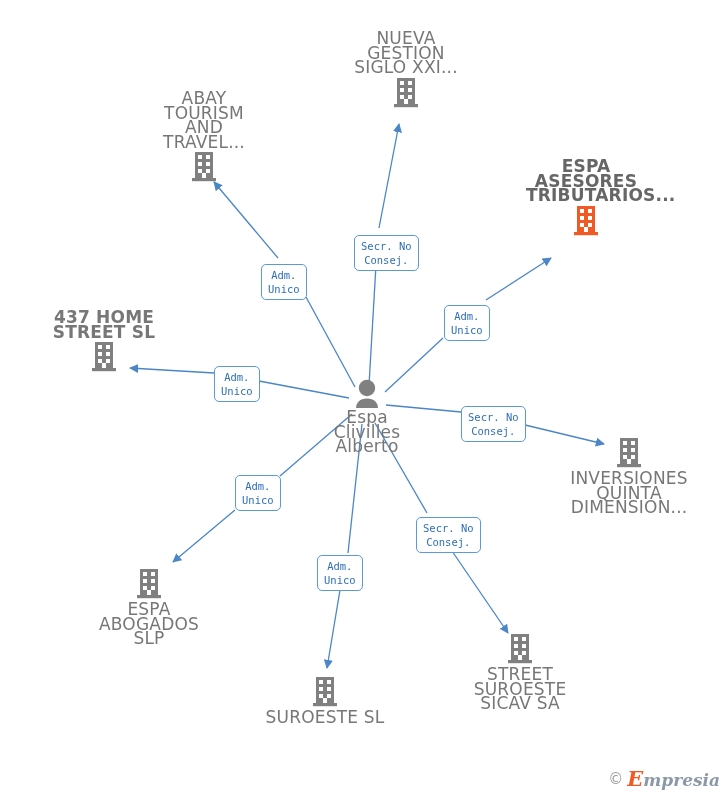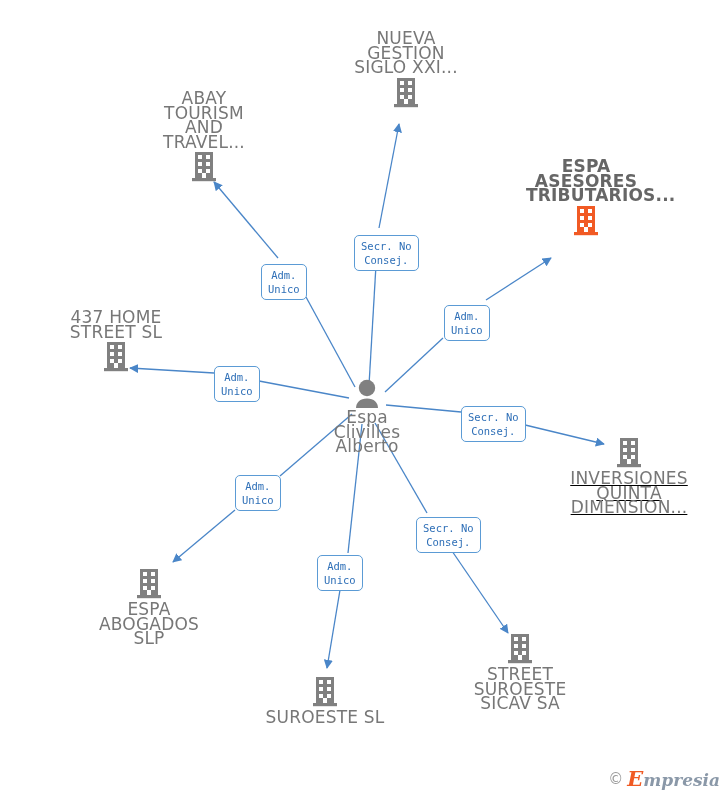--- a/index.html
+++ b/index.html
@@ -181,41 +181,41 @@
         <rect x="8" y="11" width="4" height="4"></rect>
           <rect x="16" y="11" width="4" height="4"></rect>
         <rect x="8" y="18" width="4" height="4"></rect>
           <rect x="16" y="18" width="4" height="4"></rect>
         <rect x="12" y="22" width="4" height="5"></rect>
       </g>
     </svg>
   </span>
 </div>
 
-<div class="node above" style="left:116px;top:310px;">
+<div class="node above" style="left:104px;top:310px;font-weight:bold;">
   <div class="label">437 HOME
 STREET  SL</div>
   <span class="glyph">
     <svg width="28" height="32" viewBox="0 0 28 32" xmlns="http://www.w3.org/2000/svg">
       <rect x="5" y="1" width="18" height="26" fill="#808080"></rect>
       <rect x="2" y="27" width="24" height="3.2" fill="#808080"></rect>
       <g fill="#ffffff">
         <rect x="8" y="4" width="4" height="4"></rect>
           <rect x="16" y="4" width="4" height="4"></rect>
         <rect x="8" y="11" width="4" height="4"></rect>
           <rect x="16" y="11" width="4" height="4"></rect>
         <rect x="8" y="18" width="4" height="4"></rect>
           <rect x="16" y="18" width="4" height="4"></rect>
         <rect x="12" y="22" width="4" height="5"></rect>
       </g>
     </svg>
   </span>
 </div>
 
-<div class="node below" style="left:629px;top:437px;text-decoration:underline;">
+<div class="node below" style="left:629px;top:437px;">
   <span class="glyph">
     <svg width="28" height="32" viewBox="0 0 28 32" xmlns="http://www.w3.org/2000/svg">
       <rect x="5" y="1" width="18" height="26" fill="#808080"></rect>
       <rect x="2" y="27" width="24" height="3.2" fill="#808080"></rect>
       <g fill="#ffffff">
         <rect x="8" y="4" width="4" height="4"></rect>
           <rect x="16" y="4" width="4" height="4"></rect>
         <rect x="8" y="11" width="4" height="4"></rect>
           <rect x="16" y="11" width="4" height="4"></rect>
         <rect x="8" y="18" width="4" height="4"></rect>

